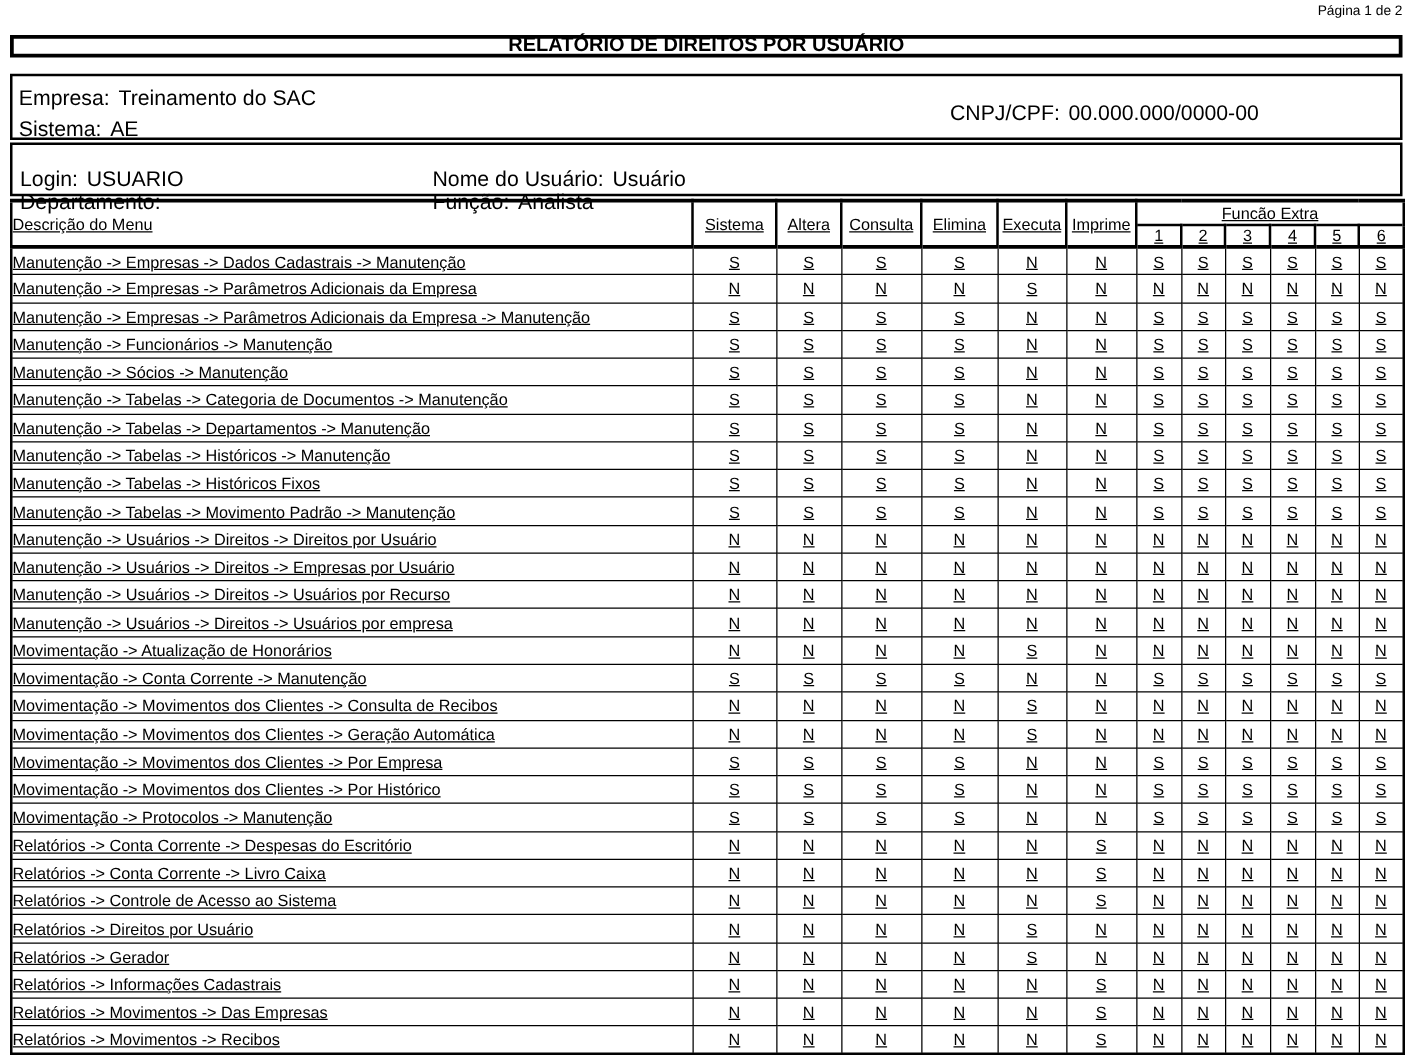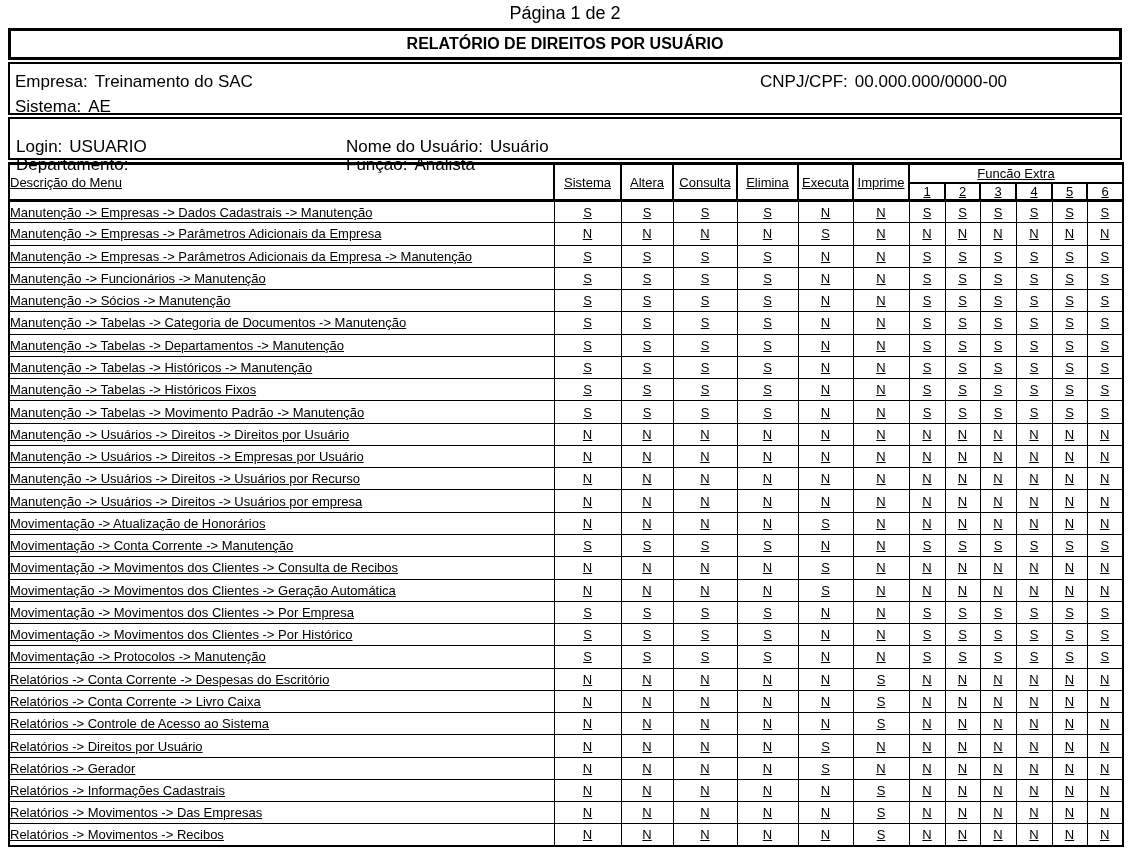--- a/index.html
+++ b/index.html
@@ -5,36 +5,36 @@
   * { margin:0; padding:0; box-sizing:border-box; }
   html, body { background:#fff; }
   body {
     width:1131px; height:850px;
     font-family:"Liberation Sans", sans-serif;
     color:#000;
     overflow:hidden;
   }
   .page { position:relative; width:1131px; height:850px; padding:3px 9px 0 8px; }
   .page-num {
-    height:16px; font-size:18px; text-align:center; margin-bottom:9px;
+    height:16px; font-size:11px; text-align:right; margin-bottom:9px;
   }
   .title-box {
-    border:3px solid #000; height:32px;
+    border:3px solid #000; height:18px;
     display:flex; align-items:center; justify-content:center;
     font-weight:bold; font-size:16px;
-    margin-bottom:2px;
+    margin-bottom:13px;
   }
   .info-box { border:2px solid #000; font-size:17px; margin-bottom:2px; }
   .company-box { height:53px; padding:5px 0 0 5px; }
   .company-box .line { position:relative; height:25px; display:flex; align-items:center; }
   .user-box { height:43px; padding:19px 0 0 6px; }
   .user-box .line { position:relative; height:18px; display:flex; align-items:center; }
   .val { margin-left:7px; }
   .col2 { position:absolute; left:330px; top:0; height:100%; display:flex; align-items:center; }
-  .cnpj-col { position:absolute; left:745px; top:0; height:100%; display:flex; align-items:center; }
+  .cnpj-col { position:absolute; left:745px; top:12px; height:100%; display:flex; align-items:center; }
 
   table.rights {
     border-collapse:collapse; table-layout:fixed; width:1114px;
     border:2px solid #000; border-top:3px solid #000;text-decoration:underline;
   }
   .rights th, .rights td {
     border:1px solid #000; font-weight:normal; font-size:13px;
     padding:0; overflow:hidden; white-space:nowrap; vertical-align:middle;
   }
   .rights thead th { border-width:2px; border-bottom-width:3px; }

